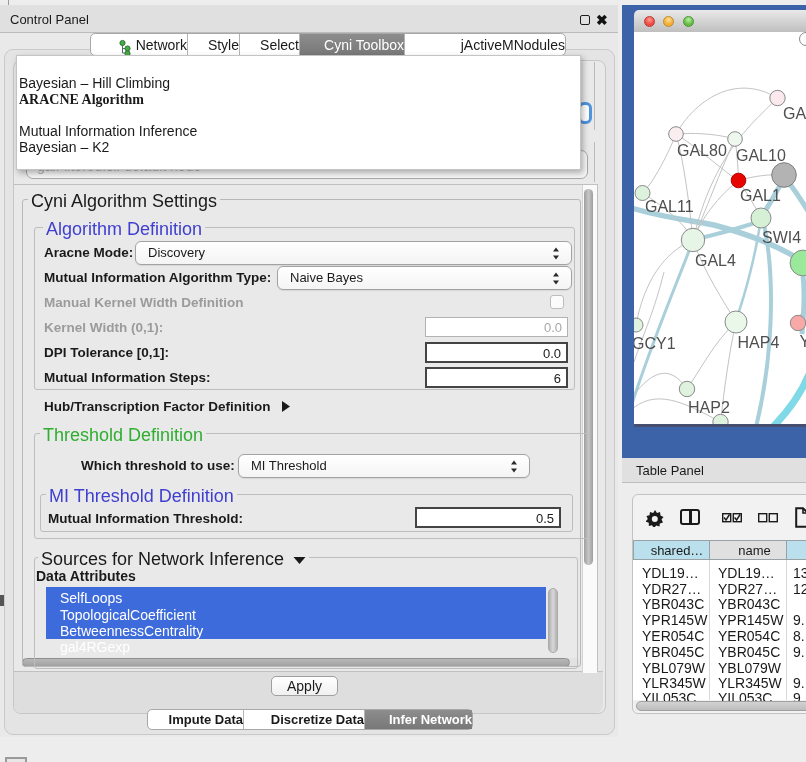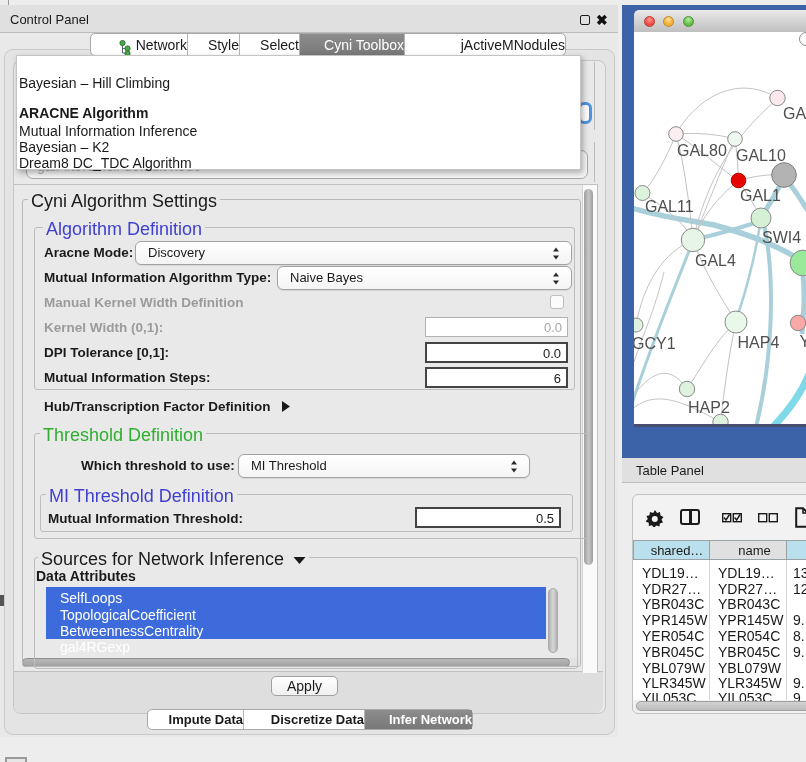--- a/index.html
+++ b/index.html
@@ -54,24 +54,23 @@
 
 <div class="abs" style="left:594px;top:62px;width:1px;height:68px;background:#bbb;"></div>
 <div class="abs" style="left:594px;top:142px;width:1px;height:40px;background:#bbb;"></div>
 <div class="abs" style="left:578px;top:102px;width:8px;height:16px;border:3px solid #4f94dd;border-radius:6px;background:#fff;"></div>
 <div class="abs" style="left:26px;top:150px;width:560px;height:27px;border:1px solid #a8a8a8;border-radius:7px;background:#f6f6f6;overflow:hidden;">
   <span style="position:absolute;left:10px;top:7px;color:#b4b4b4;font-size:14px;">galFiltered.sif default node</span>
 </div>
 
 <div class="abs" style="left:16px;top:55px;width:563px;height:113px;background:#fff;border:1px solid #c4c4c4;box-shadow:2px 3px 6px rgba(0,0,0,0.3);z-index:30;font-size:14px;">
  <div class="abs lbl" style="left:2px;top:19px;">Bayesian – Hill Climbing</div>
- <div class="abs lbl b" style="left:2px;top:49px;">ARACNE Algorithm</div>
+ <div class="abs lbl b" style="left:2px;top:36px;font-family:Liberation Serif, serif;">ARACNE Algorithm</div>
  <div class="abs lbl" style="left:2px;top:67px;">Mutual Information Inference</div>
  <div class="abs lbl" style="left:2px;top:83px;">Bayesian – K2</div>
- <div class="abs lbl" style="left:2px;top:99px;">Dream8 DC_TDC Algorithm</div>
 </div>
 
 <div class="abs" style="left:14px;top:184px;width:583px;height:486px;border:1px solid #c0c0c0;border-left:none;"></div>
 
 <div class="abs" style="left:582px;top:185px;width:14px;height:488px;background:#fafafa;border-left:1px solid #d4d4d4;"></div>
 <div class="abs" style="left:584px;top:189px;width:9px;height:376px;border-radius:5px;background:linear-gradient(90deg,#9e9e9e,#c6c6c6 50%,#9e9e9e);"></div>
 
 <div class="abs" style="left:22px;top:658px;width:558px;height:9px;border-radius:5px;background:#e2e2e2;"></div>
 <div class="abs" style="left:22px;top:658px;width:548px;height:9px;border-radius:5px;background:linear-gradient(#b8b8b8,#a2a2a2);border:1px solid #8f8f8f;box-sizing:border-box;"></div>
 

